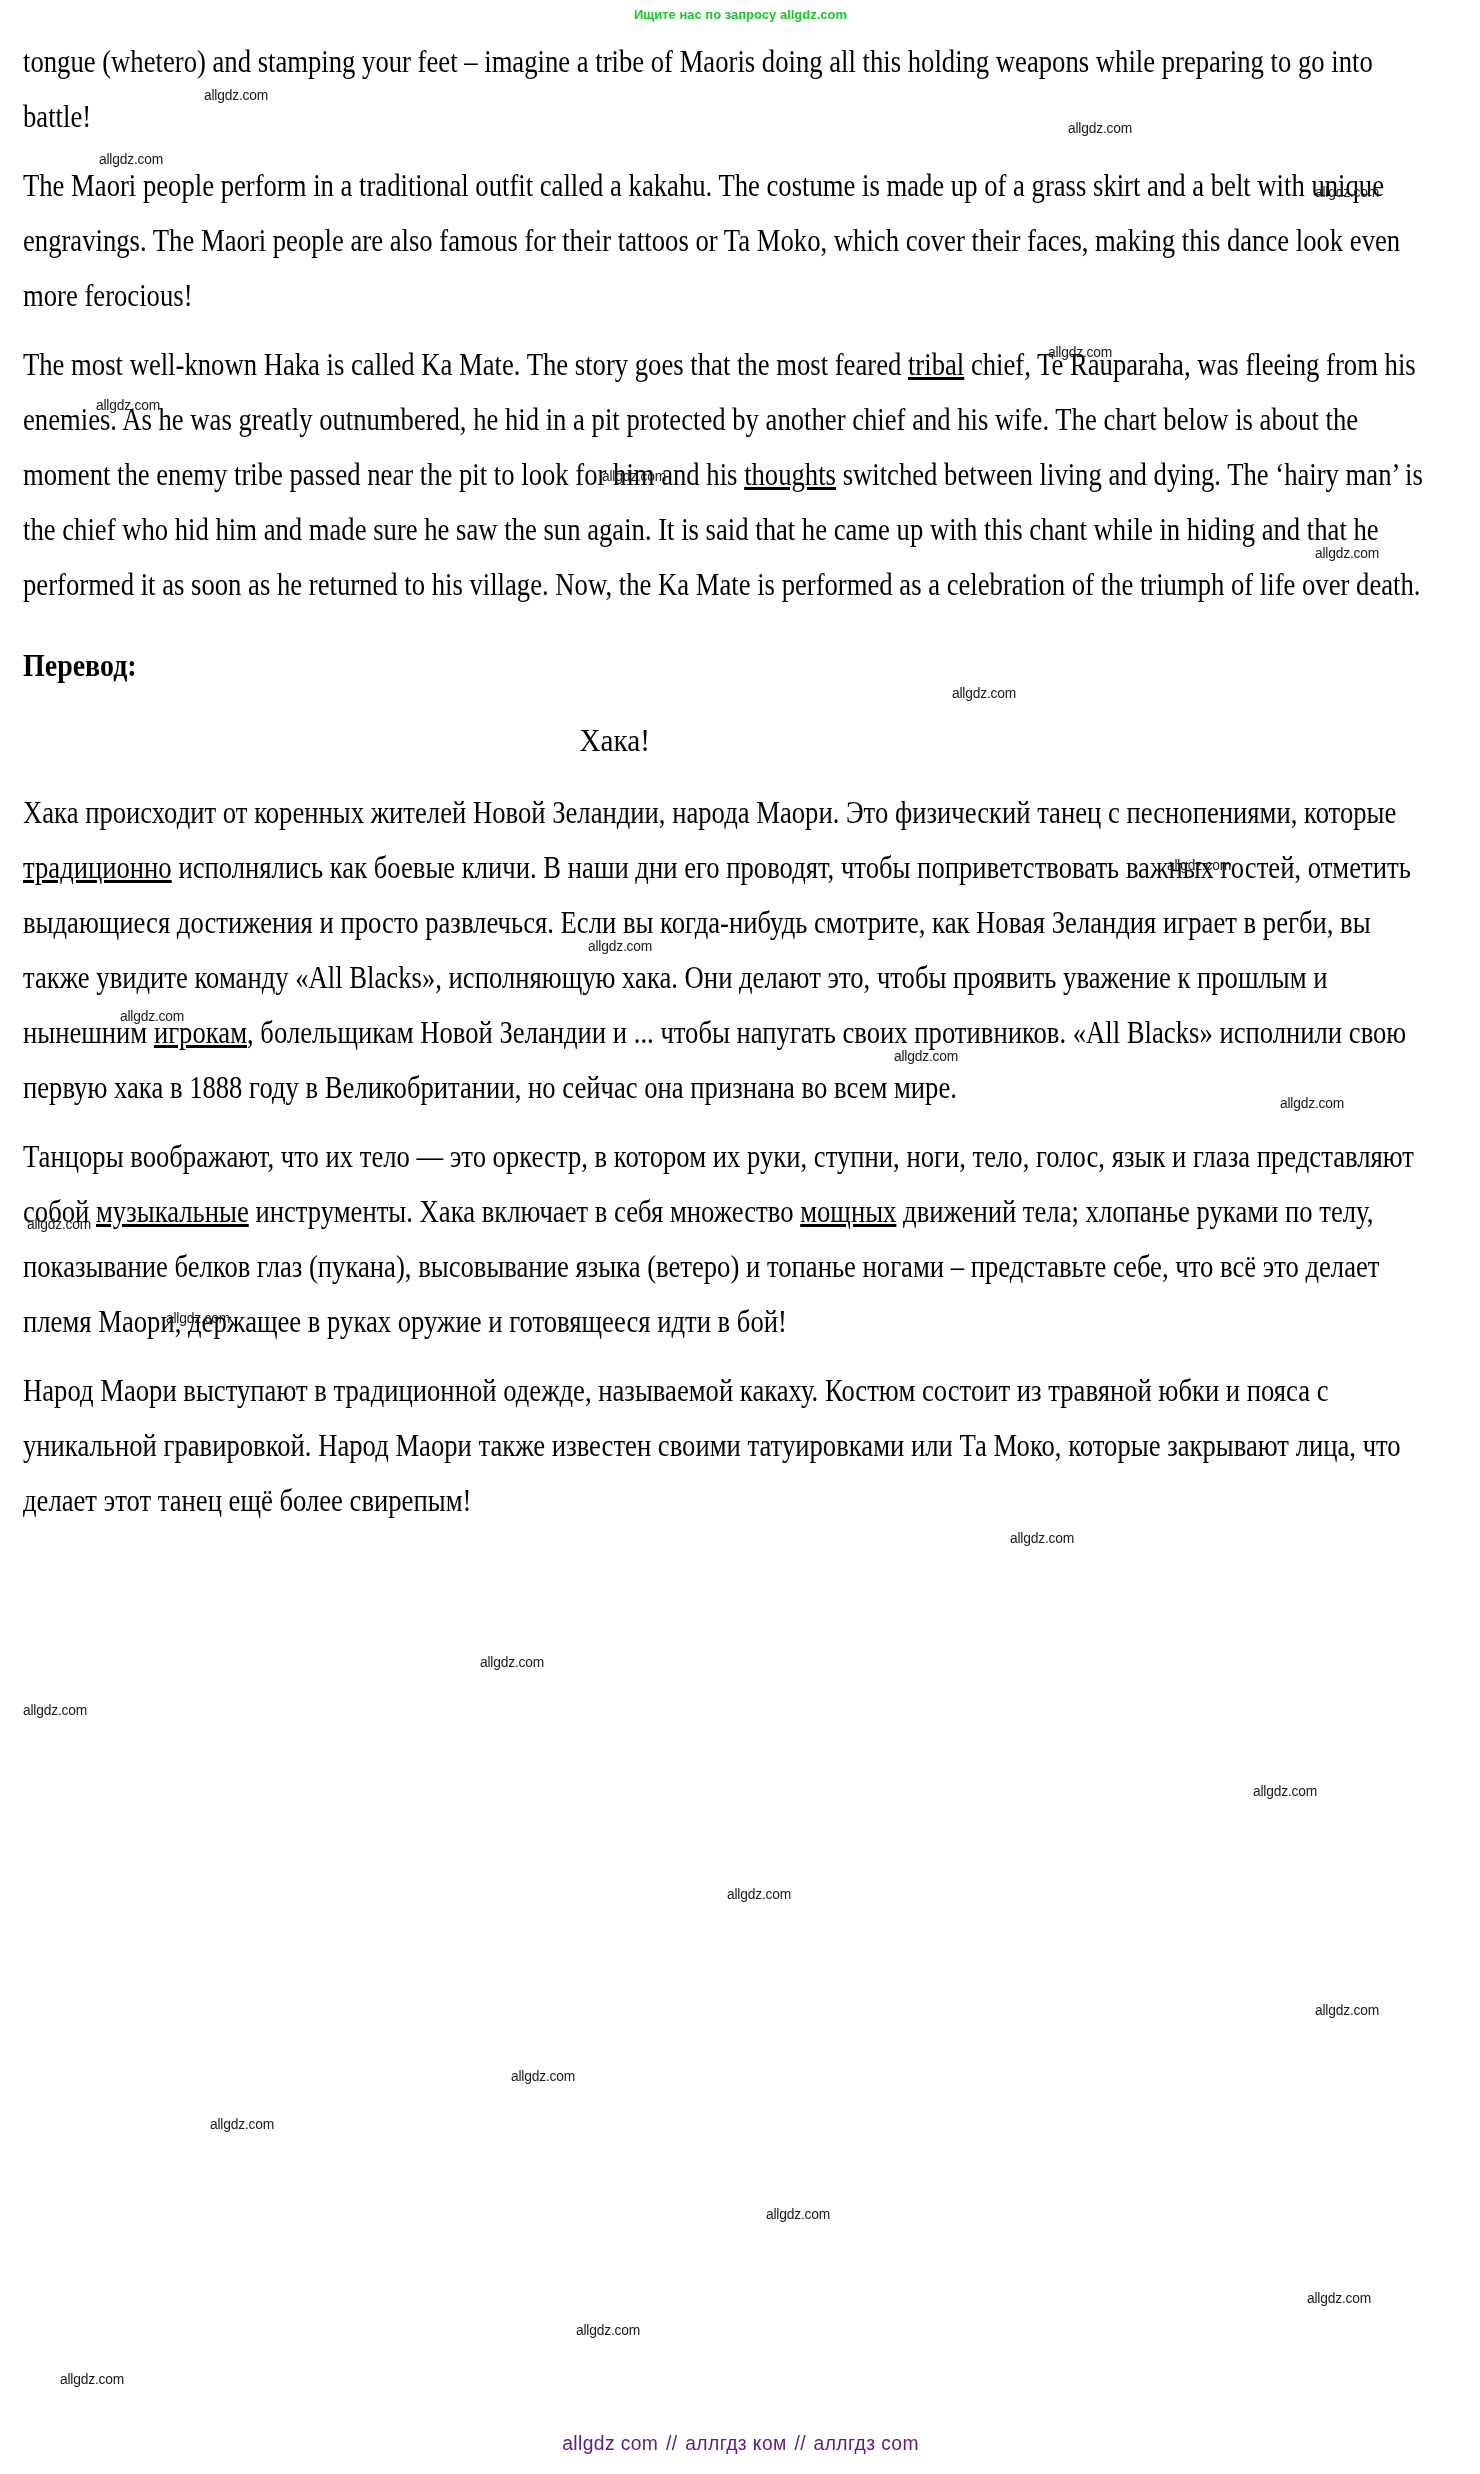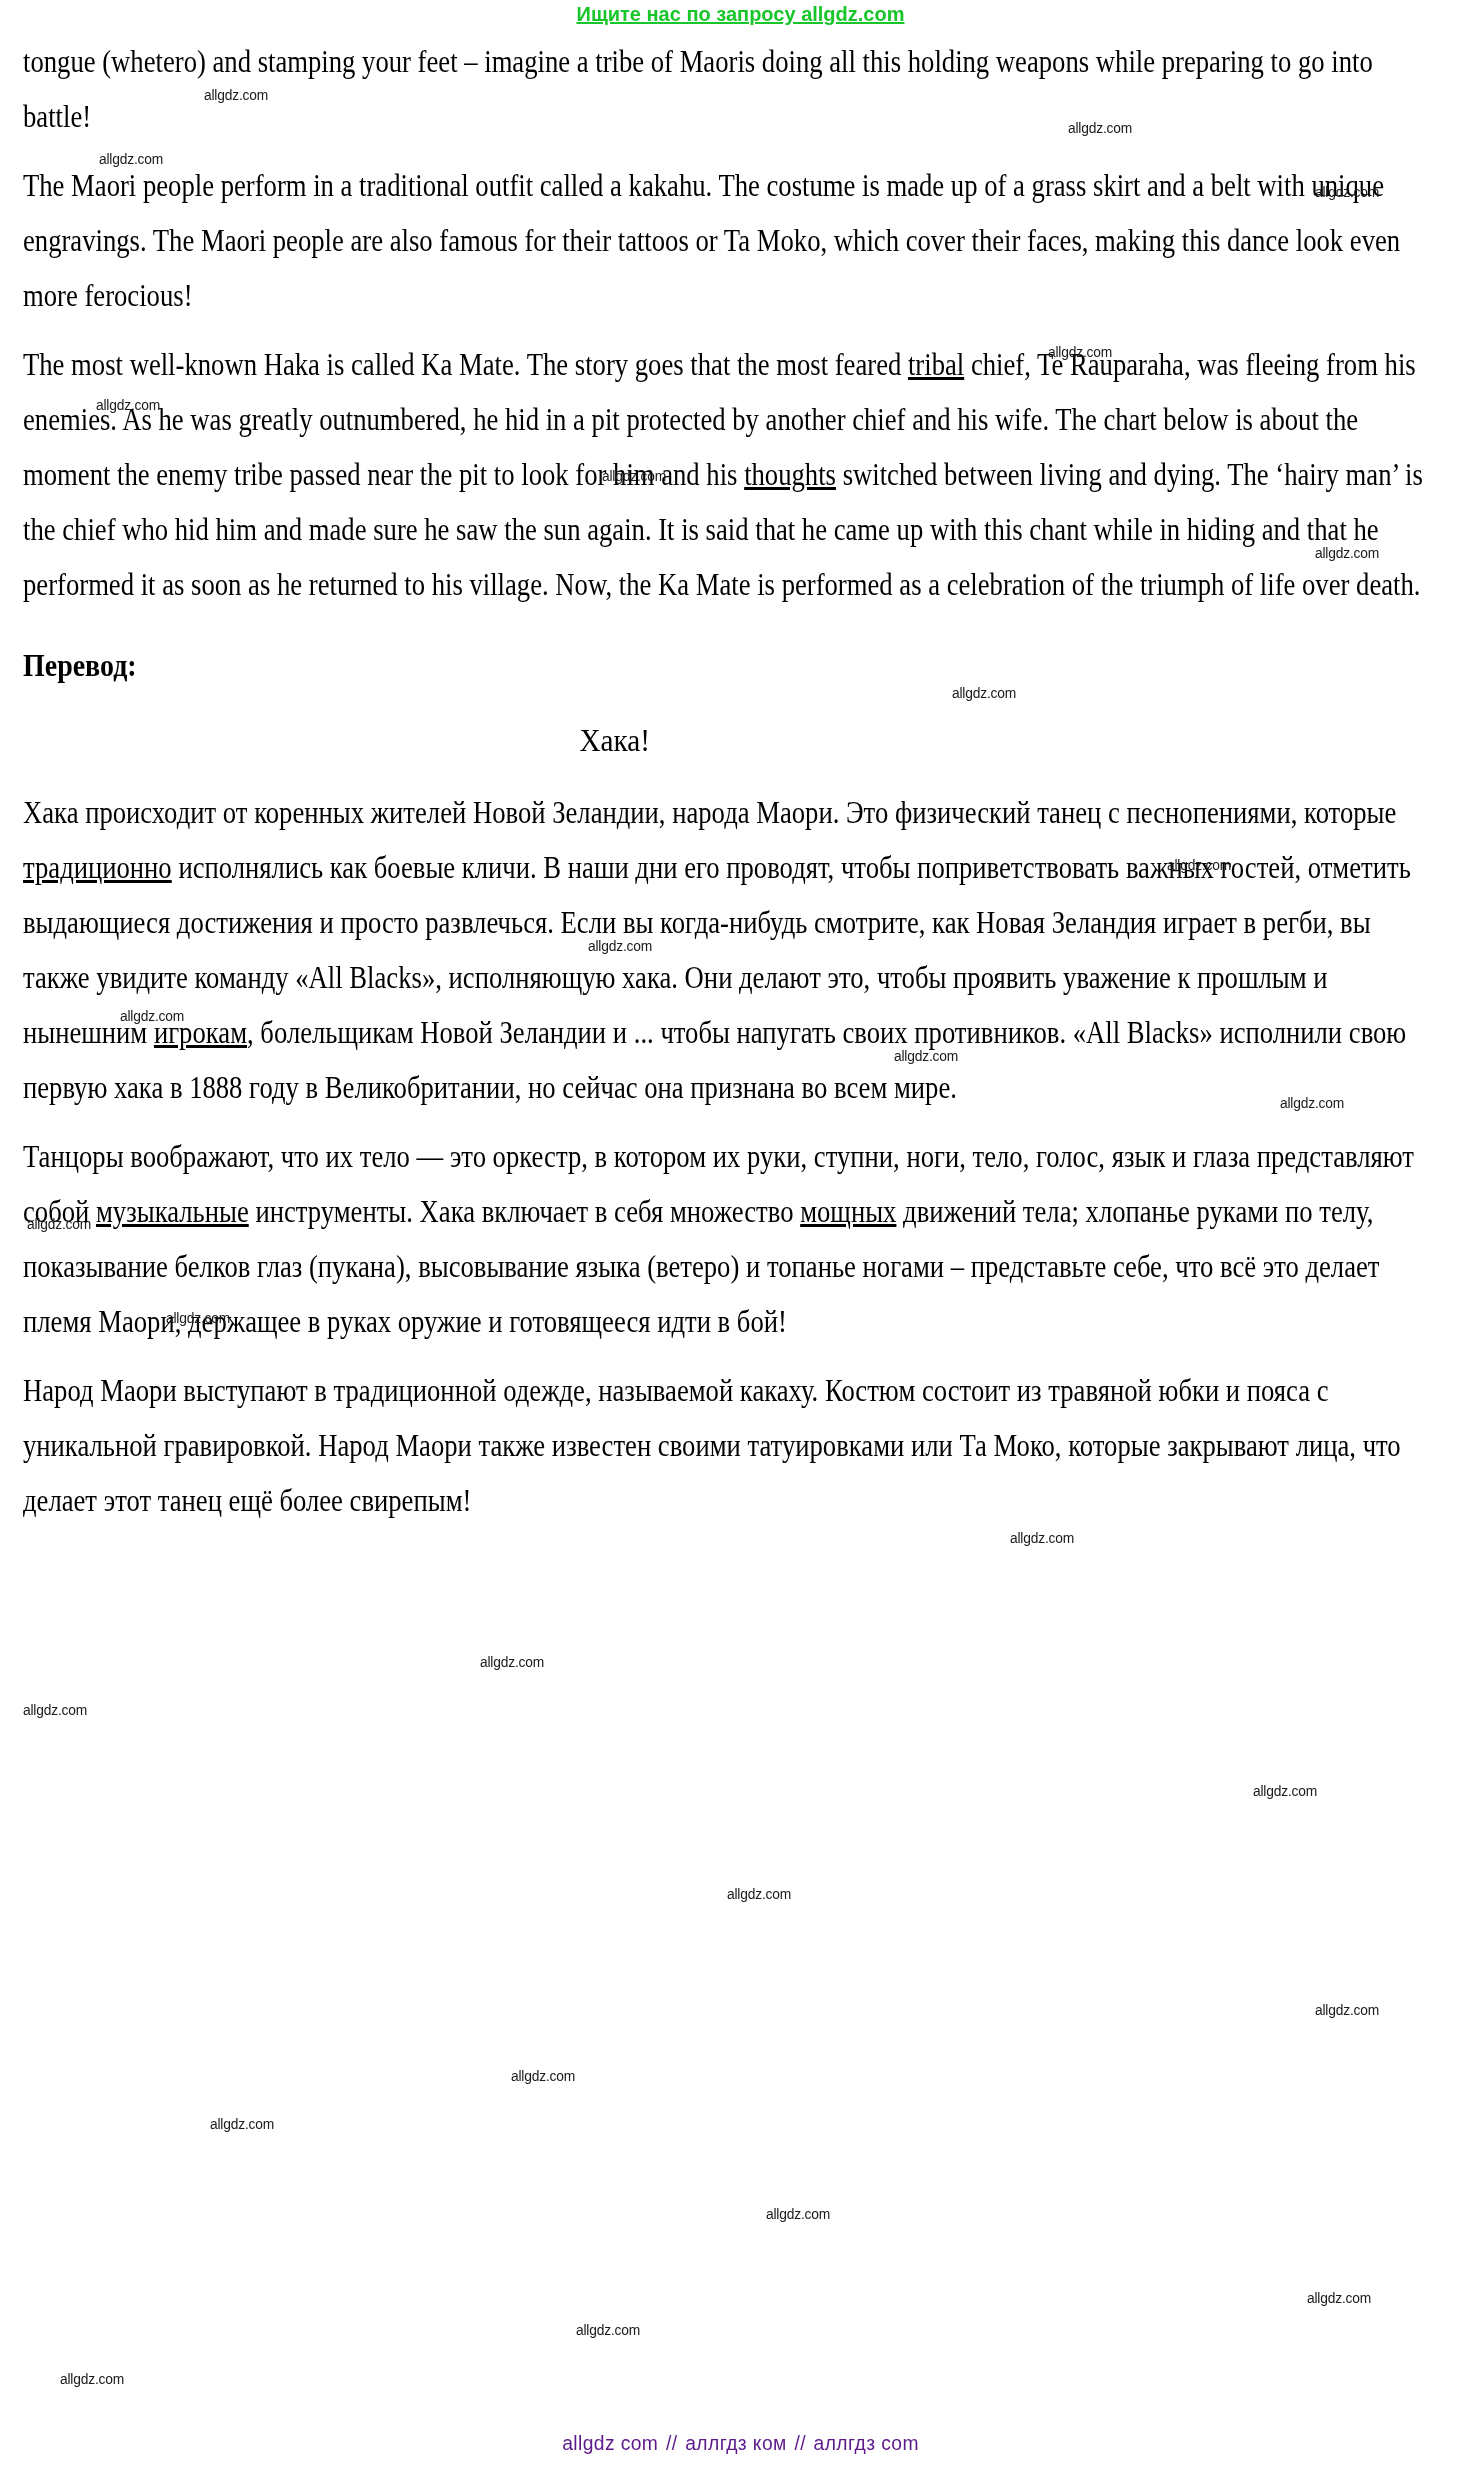--- a/index.html
+++ b/index.html
@@ -18,26 +18,25 @@
   
   .top-banner {
     position: absolute;
     top: 0;
     left: 0;
     width: 1481px;
     height: 31px;
     text-align: center;
     color: #19c62a;
     font-family: "Liberation Sans", "DejaVu Sans", sans-serif;
-    font-size: 20px;
+    font-size: 13px;
     font-weight: 700;
     line-height: 29px;
     letter-spacing: 0px;
     white-space: nowrap;
-    text-decoration: underline;
   }
 
   
   .page {
     position: absolute;
     top: 34px;
     left: 23px;
     width: 1420px;
   }
 

